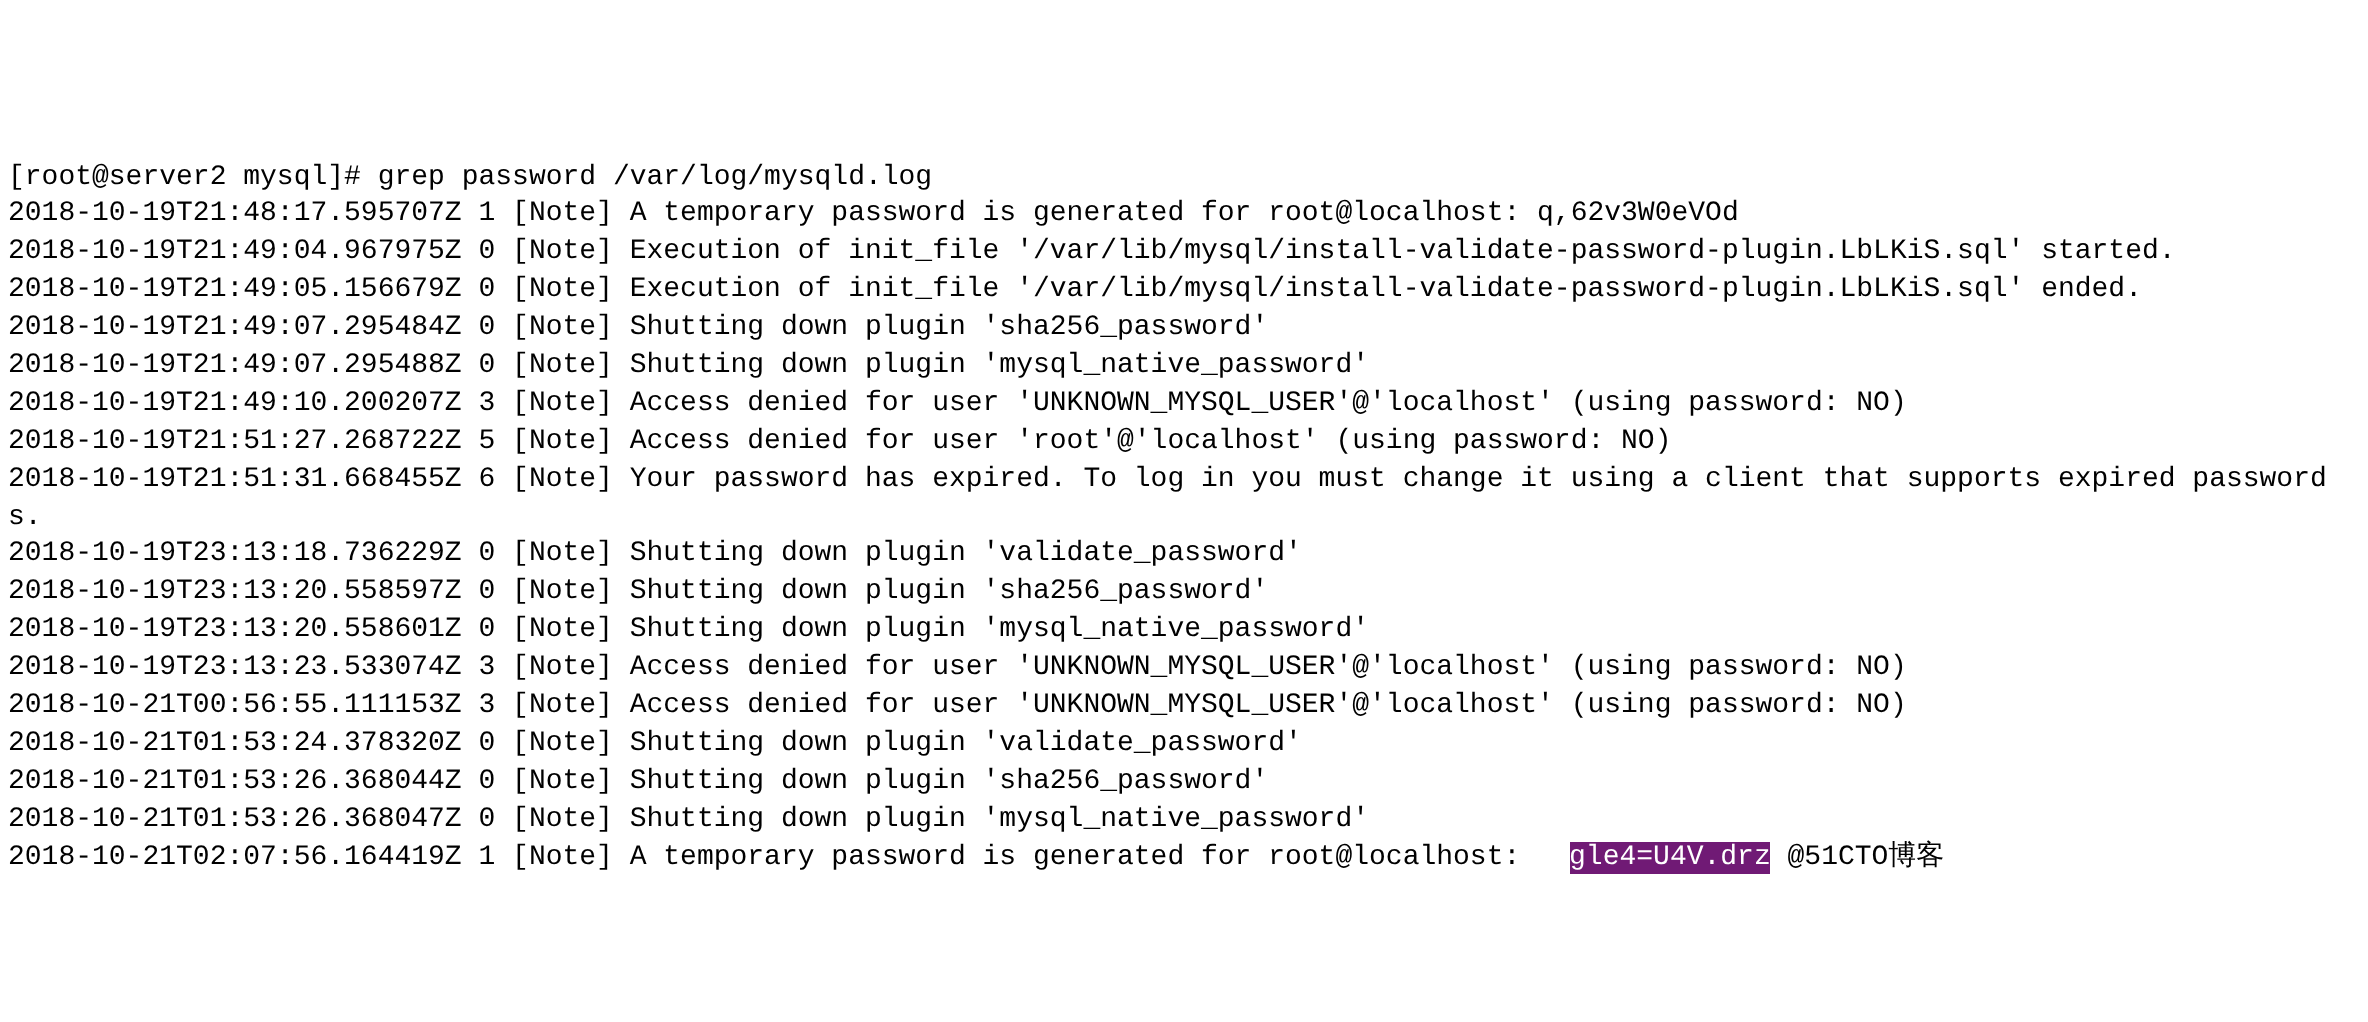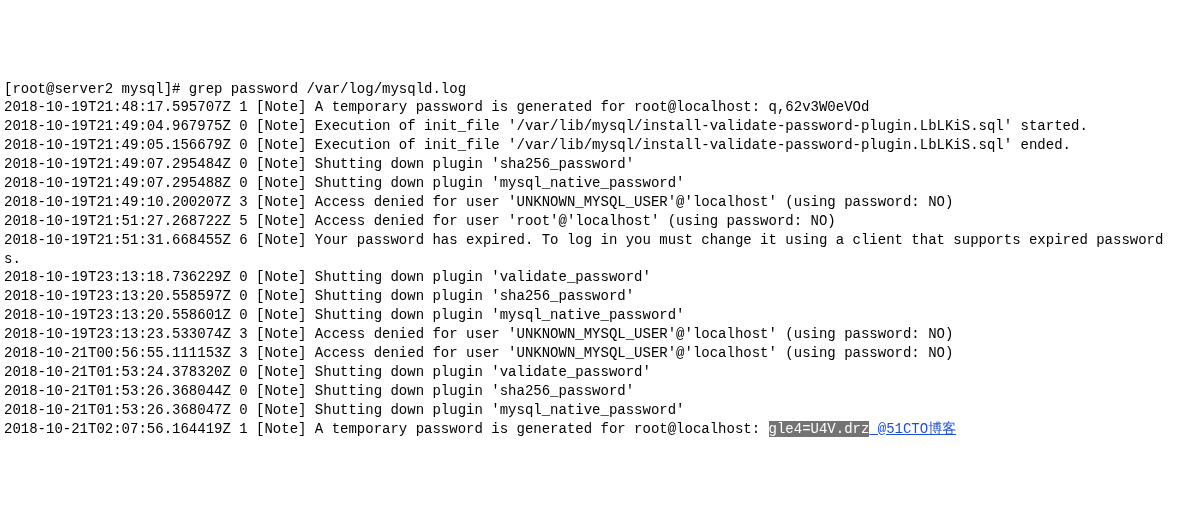--- a/index.html
+++ b/index.html
@@ -9,26 +9,26 @@
       font-family: "Consolas", "Courier New", monospace;
       font-size: 14px;
       line-height: 1.35;
       color: #000000;
       white-space: pre-wrap;
       word-break: break-all;
       width: 1184px;
       box-sizing: border-box;
     }
     .highlight {
-      background: #737373;
+      background: #701a75;
       color: #ffffff;
+      margin-left: 16px;
     }
     .watermark {
-      color: #1d4ed8;
-      text-decoration: underline;
+      color: #000000;
     }
     .line {
       display: block;
     }
   </style>
 </head>
 <body>
 
 
 

